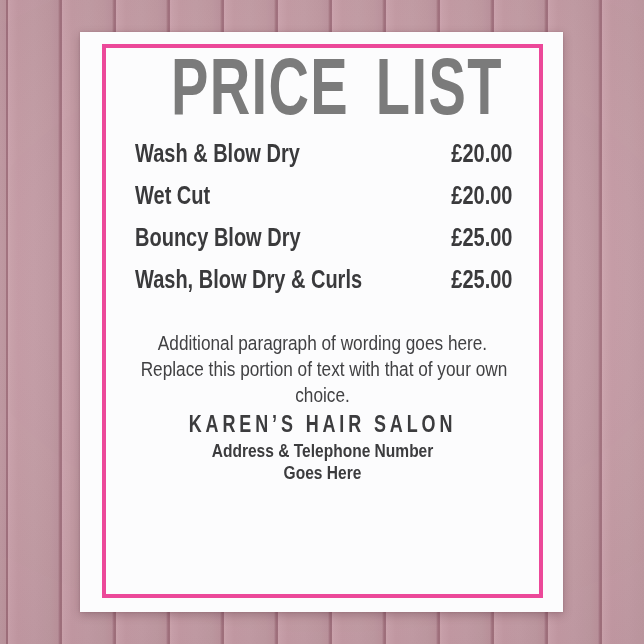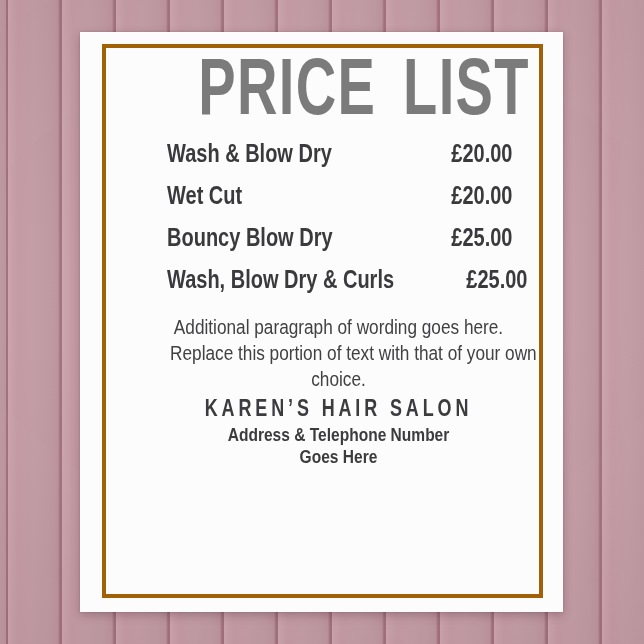--- a/index.html
+++ b/index.html
@@ -31,23 +31,22 @@
     left: 80px; top: 32px;
     width: 483px; height: 580px;
     background: #fcfcfd;
     box-shadow: 0 3px 9px rgba(70,30,40,0.28), 0 0 2px rgba(70,30,40,0.18);
   }
 
   
   .frame {
     position: absolute;
     left: 22px; right: 20px; top: 12px; bottom: 14px;
-    border: 4px solid #a16207;
+    border: 4px solid #ec4899;
     overflow: hidden;
-    padding-left: 32px;
   }
 
   .title {
     margin: 4px 0 0 0;
     text-align: center;
     font-weight: 700;
     font-size: 80px;
     line-height: 70px;
     letter-spacing: 2px;
     word-spacing: 14px;
@@ -66,21 +65,21 @@
   .row .label, .row .price {
     display: inline-block;
     font-weight: 700;
     font-size: 25px;
     color: #3a3a3c;
     white-space: nowrap;
   }
   .row .label { transform: scaleX(0.80); transform-origin: left center; }
   .row .price { transform: scaleX(0.80); transform-origin: right center; }
 
-  .extra { margin-top: 14px; }
+  .extra { margin-top: 30px; }
   .extra-line {
     text-align: center;
     white-space: nowrap;
     font-size: 20.5px;
     line-height: 26px;
     color: #414143;
     transform: scaleX(0.84);
   }
 
   .salon {

